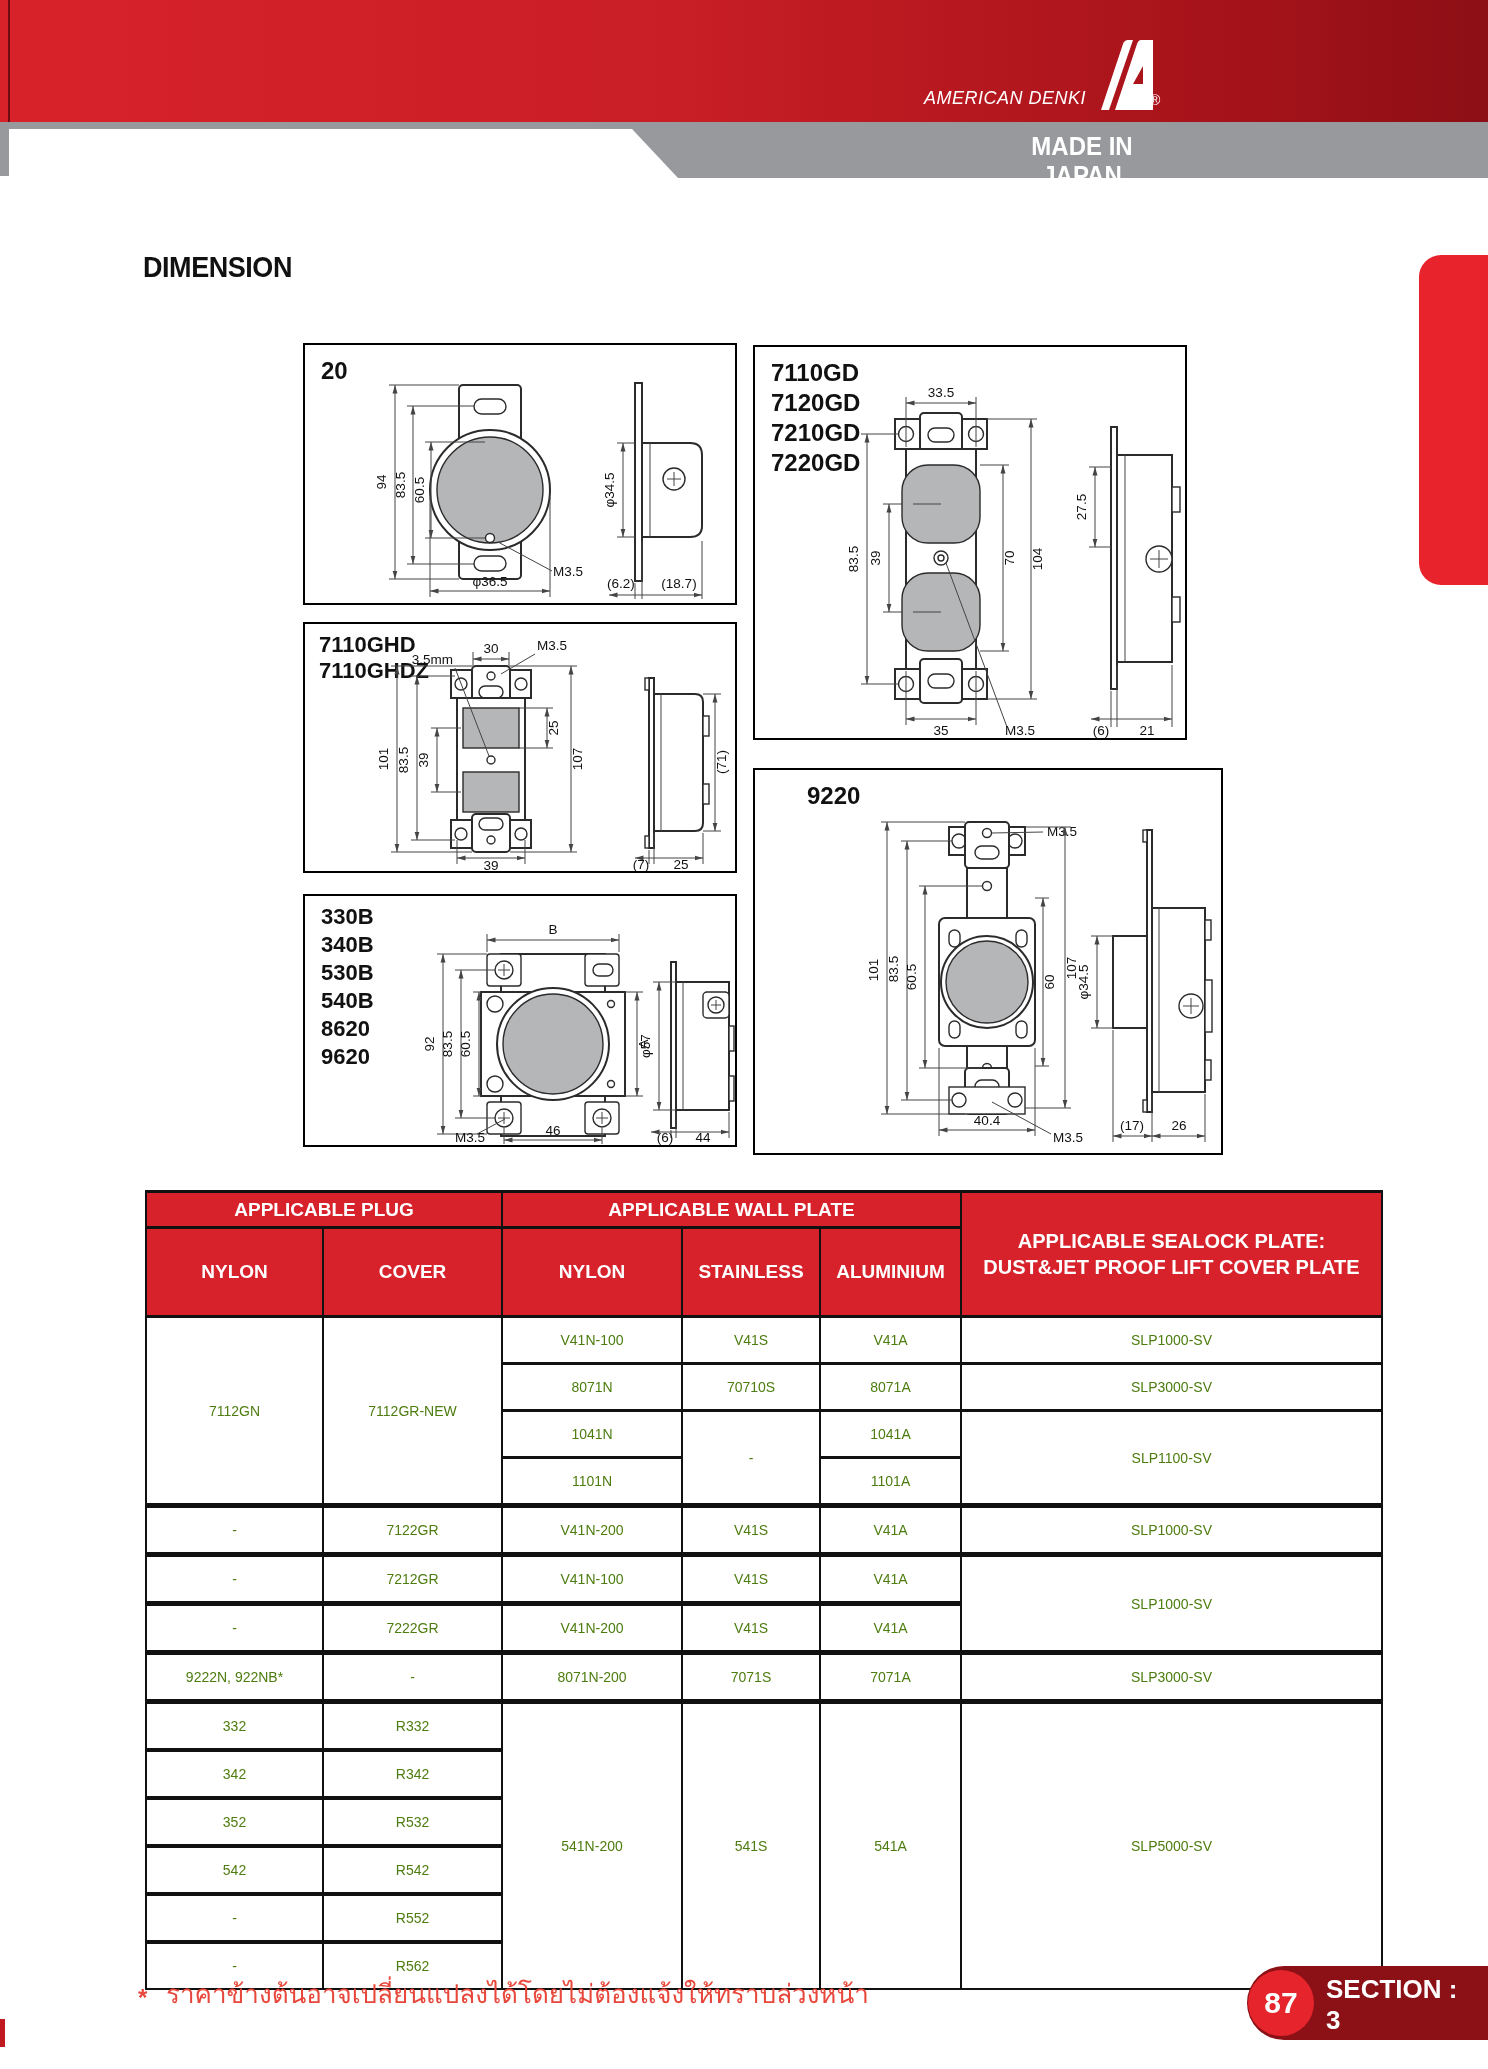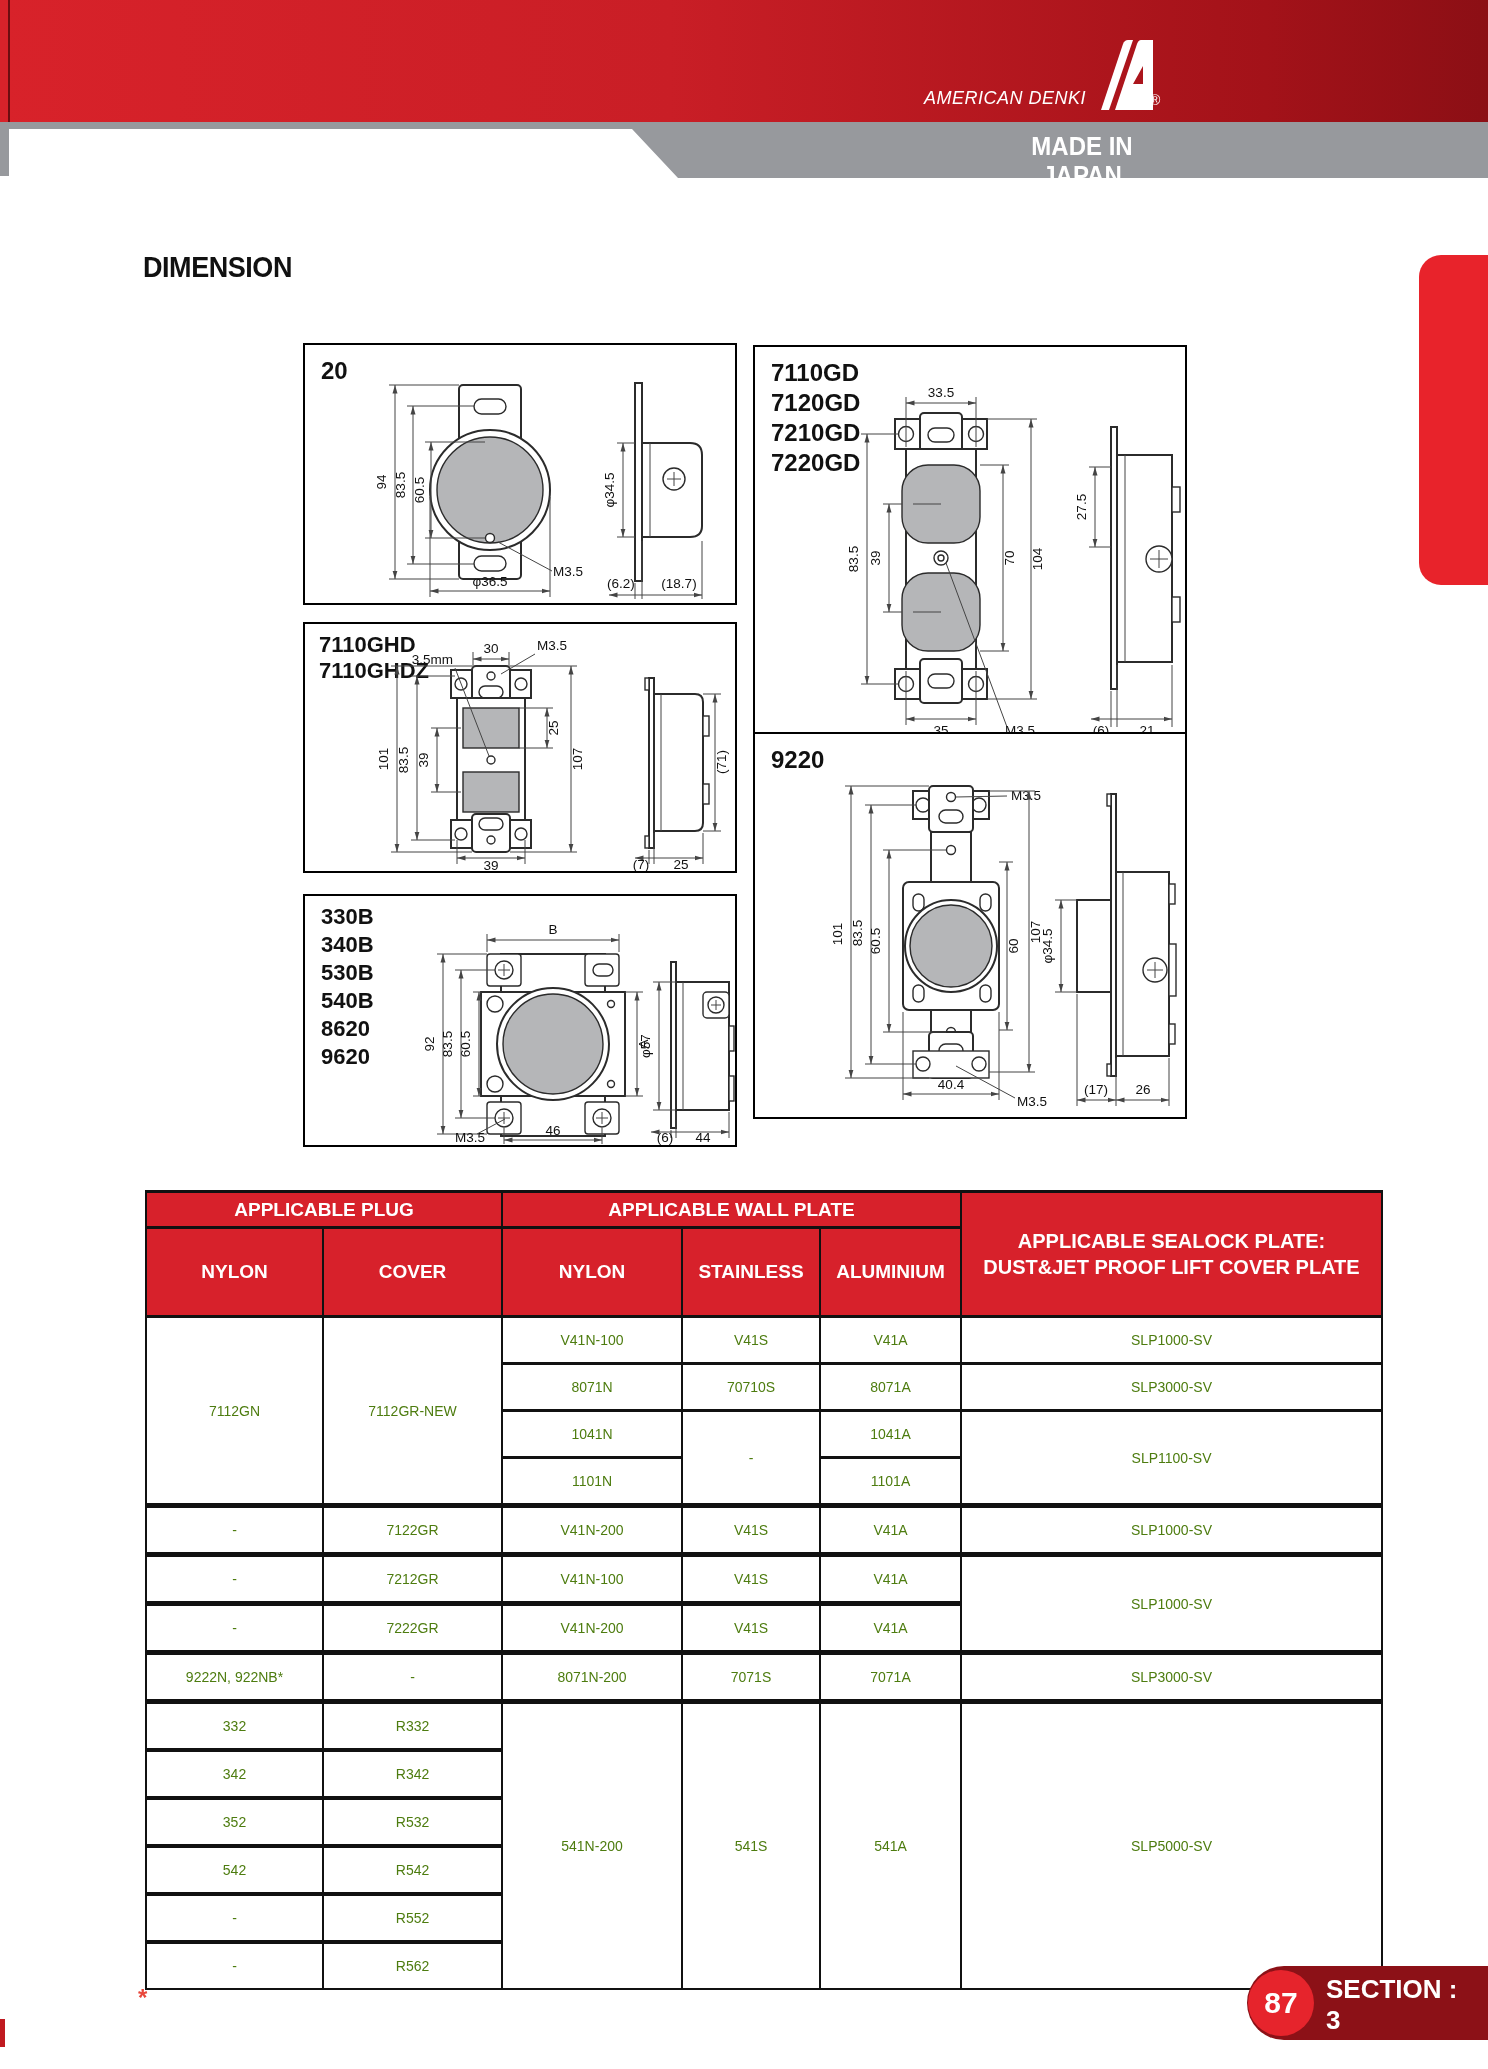--- a/index.html
+++ b/index.html
@@ -384,21 +384,21 @@
         <line class="d" x1="366" y1="234" x2="366" y2="242"></line>
           <line class="d" x1="371" y1="216" x2="371" y2="242"></line>
           <line class="d" x1="424" y1="216" x2="424" y2="242"></line>
         <line class="d" x1="346" y1="236" x2="424" y2="236" marker-start="url(#aD)" marker-end="url(#aD)"></line>
         <text class="dt" text-anchor="middle" x="360" y="246">(6)</text>
         <text class="dt" text-anchor="middle" x="398" y="246">44</text>
       </g>
     </svg>
   </div>
 
-  <div class="abs dbox" style="left:753px;top:732px;width:430px;height:383px;">
+  <div class="abs dbox" style="left:753px;top:768px;width:430px;height:383px;padding-left:36px;">
     <svg width="430" height="383" viewBox="0 0 430 383">
       <defs>
           <marker id="aE" markerUnits="userSpaceOnUse" markerWidth="9" markerHeight="7" refX="8.5" refY="3" orient="auto-start-reverse">
             <path d="M0,0.5 L8.5,3 L0,5.5 Z" fill="#444"></path>
           </marker>
         </defs>
       <text class="lbl" x="16" y="34">9220</text>
       <g>
         <rect x="158" y="57" width="76" height="28" class="o"></rect>
         <circle cx="168" cy="71" r="7" class="o1"></circle>
@@ -587,18 +587,19 @@
       </tr>
       <tr class="gt2">
         <td>-</td>
         <td>R562</td>
       </tr>
     </tbody>
       </table>
   </div>
 
   <div class="abs fn-star">*</div>
+  <div class="abs fn-thai">ราคาข้างต้นอาจเปลี่ยนแปลงได้โดยไม่ต้องแจ้งให้ทราบล่วงหน้า</div>
   <div class="abs pill"></div>
   <div class="abs page-circle">87</div>
   <div class="abs section-label">SECTION : 3</div>
   <div class="abs bl-strip"></div>
 
 </div>
 
 </body></html>

